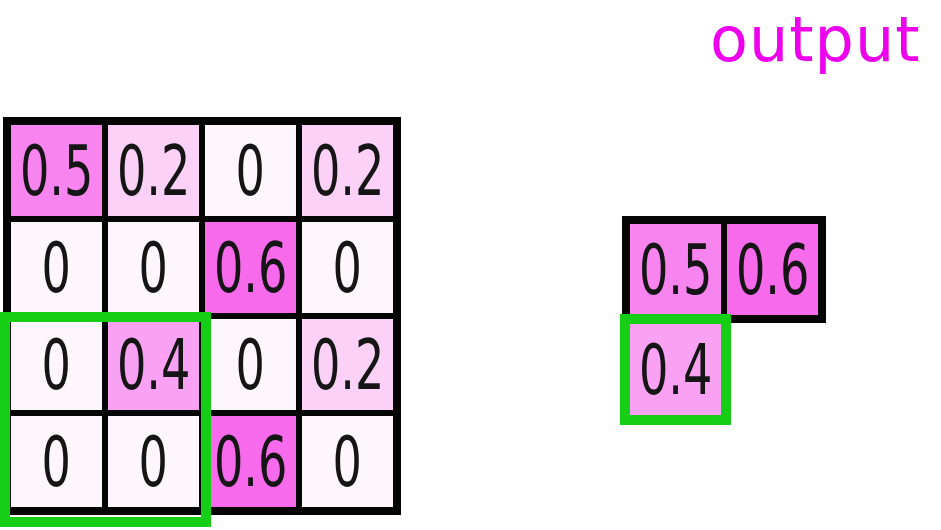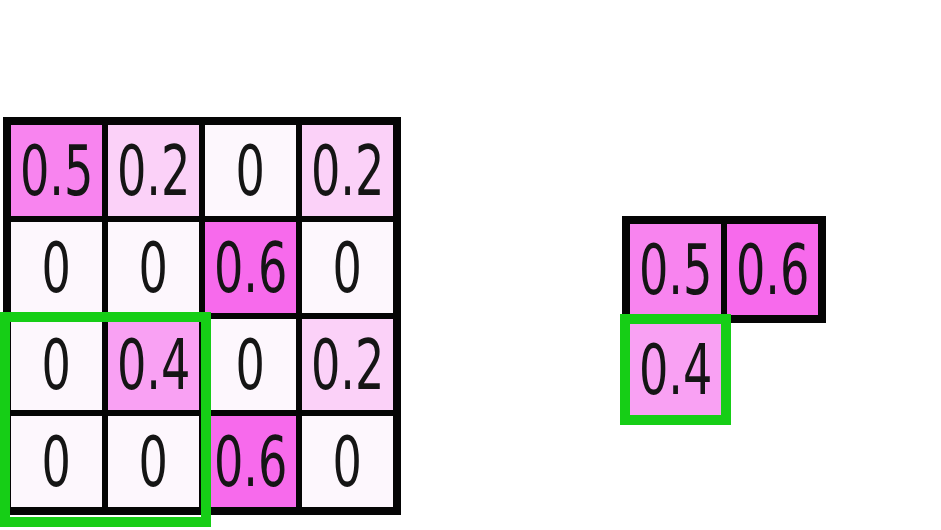--- a/index.html
+++ b/index.html
@@ -78,20 +78,21 @@
     display:flex;
     align-items:center;
     justify-content:center;
   }
 </style>
 </head>
 <body>
 
 <div class="canvas">
 
+  <div class="title t-out">output</div>
 
   <div class="blackgrid in-grid">
     <div class="cell" style="background: rgb(248, 132, 239);">
         <span class="num">0.5</span>
       </div>
     <div class="cell" style="background: rgb(251, 209, 248);">
         <span class="num">0.2</span>
       </div>
     <div class="cell" style="background: rgb(253, 247, 253);">
         <span class="num">0</span>

